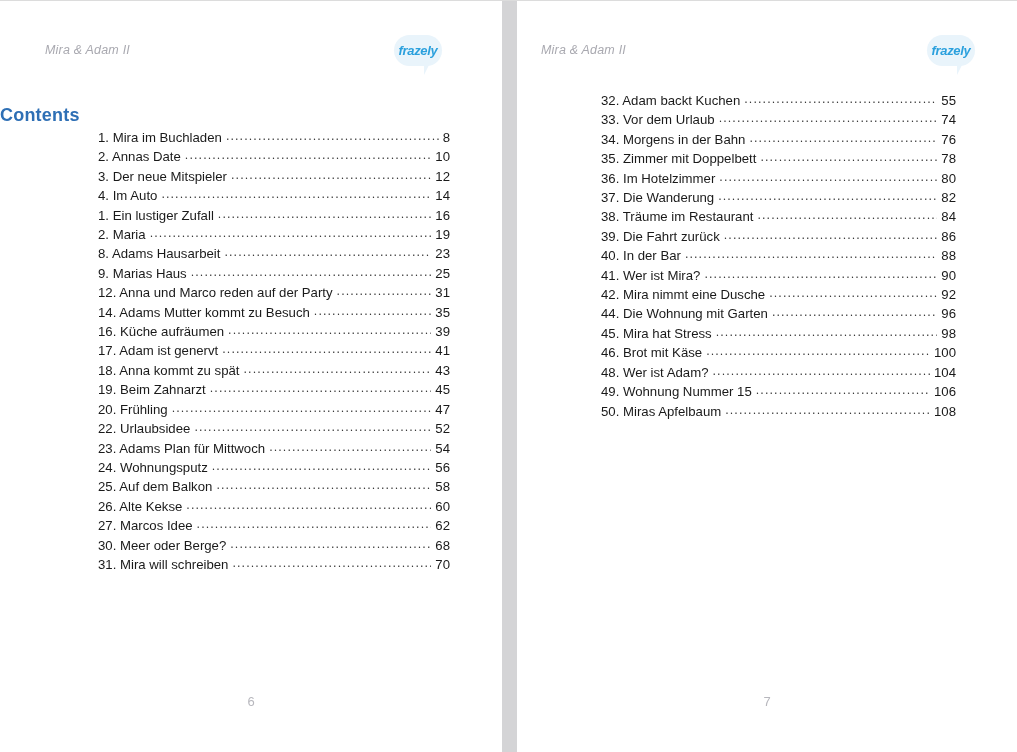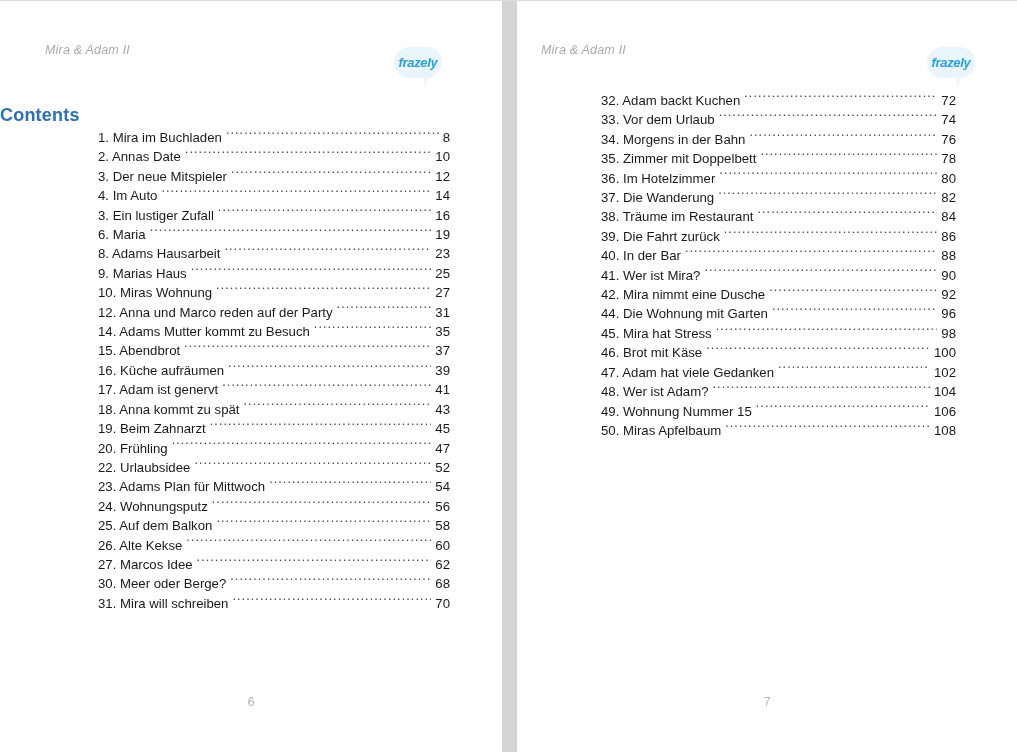--- a/index.html
+++ b/index.html
@@ -47,21 +47,20 @@
   }
   .page-left  .running-head { left: 45px; }
   .page-right .running-head { left: 24px; }
 
   
   .logo {
     position: absolute;
     top: 34px;
     width: 48px;
     height: 31px;
-    margin-top: 12px;
   }
   .page-left  .logo { left: 394px; }
   .page-right .logo { left: 410px; }
 
   .logo-bubble {
     position: absolute;
     inset: 0;
     background: #e9f4fb;
     border-radius: 16px;
   }
@@ -119,21 +118,21 @@
     margin-left: 32px;
   }
   .page-right .toc {
     top: 90px;
     left: 84px;
     width: 355px;
   }
 
   .toc-entry {
     display: flex;
-    align-items: flex-start;
+    align-items: flex-end;
     line-height: 19.4px;
     white-space: nowrap;
   }
   .toc-label {
     flex: 0 0 auto;
     padding-right: 3px;
   }
   .toc-leader {
     flex: 1 1 auto;
     overflow: hidden;
@@ -201,58 +200,48 @@
           <span class="toc-label">3. Der neue Mitspieler</span>
           <span class="toc-leader"></span>
           <span class="toc-page">12</span>
         </li>
         <li class="toc-entry">
           <span class="toc-label">4. Im Auto</span>
           <span class="toc-leader"></span>
           <span class="toc-page">14</span>
         </li>
         <li class="toc-entry">
-          <span class="toc-label">3. Ein lustiger Zufall</span>
+          <span class="toc-label">1. Ein lustiger Zufall</span>
           <span class="toc-leader"></span>
           <span class="toc-page">16</span>
         </li>
         <li class="toc-entry">
-          <span class="toc-label">6. Maria</span>
+          <span class="toc-label">2. Maria</span>
           <span class="toc-leader"></span>
           <span class="toc-page">19</span>
         </li>
         <li class="toc-entry">
           <span class="toc-label">8. Adams Hausarbeit</span>
           <span class="toc-leader"></span>
           <span class="toc-page">23</span>
         </li>
         <li class="toc-entry">
           <span class="toc-label">9. Marias Haus</span>
           <span class="toc-leader"></span>
           <span class="toc-page">25</span>
         </li>
         <li class="toc-entry">
-          <span class="toc-label">10. Miras Wohnung</span>
-          <span class="toc-leader"></span>
-          <span class="toc-page">27</span>
-        </li>
-        <li class="toc-entry">
           <span class="toc-label">12. Anna und Marco reden auf der Party</span>
           <span class="toc-leader"></span>
           <span class="toc-page">31</span>
         </li>
         <li class="toc-entry">
           <span class="toc-label">14. Adams Mutter kommt zu Besuch</span>
           <span class="toc-leader"></span>
           <span class="toc-page">35</span>
-        </li>
-        <li class="toc-entry">
-          <span class="toc-label">15. Abendbrot</span>
-          <span class="toc-leader"></span>
-          <span class="toc-page">37</span>
         </li>
         <li class="toc-entry">
           <span class="toc-label">16. Küche aufräumen</span>
           <span class="toc-leader"></span>
           <span class="toc-page">39</span>
         </li>
         <li class="toc-entry">
           <span class="toc-label">17. Adam ist genervt</span>
           <span class="toc-leader"></span>
           <span class="toc-page">41</span>
@@ -326,21 +315,21 @@
     <div class="logo">
       <div class="logo-bubble"></div>
       <div class="logo-tail"></div>
       <div class="logo-text">frazely</div>
     </div>
 
     <ul class="toc">
         <li class="toc-entry">
           <span class="toc-label">32. Adam backt Kuchen</span>
           <span class="toc-leader"></span>
-          <span class="toc-page">72</span>
+          <span class="toc-page">55</span>
         </li>
         <li class="toc-entry">
           <span class="toc-label">33. Vor dem Urlaub</span>
           <span class="toc-leader"></span>
           <span class="toc-page">74</span>
         </li>
         <li class="toc-entry">
           <span class="toc-label">34. Morgens in der Bahn</span>
           <span class="toc-leader"></span>
           <span class="toc-page">76</span>
@@ -392,25 +381,20 @@
         </li>
         <li class="toc-entry">
           <span class="toc-label">45. Mira hat Stress</span>
           <span class="toc-leader"></span>
           <span class="toc-page">98</span>
         </li>
         <li class="toc-entry">
           <span class="toc-label">46. Brot mit Käse</span>
           <span class="toc-leader"></span>
           <span class="toc-page">100</span>
-        </li>
-        <li class="toc-entry">
-          <span class="toc-label">47. Adam hat viele Gedanken</span>
-          <span class="toc-leader"></span>
-          <span class="toc-page">102</span>
         </li>
         <li class="toc-entry">
           <span class="toc-label">48. Wer ist Adam?</span>
           <span class="toc-leader"></span>
           <span class="toc-page">104</span>
         </li>
         <li class="toc-entry">
           <span class="toc-label">49. Wohnung Nummer 15</span>
           <span class="toc-leader"></span>
           <span class="toc-page">106</span>

